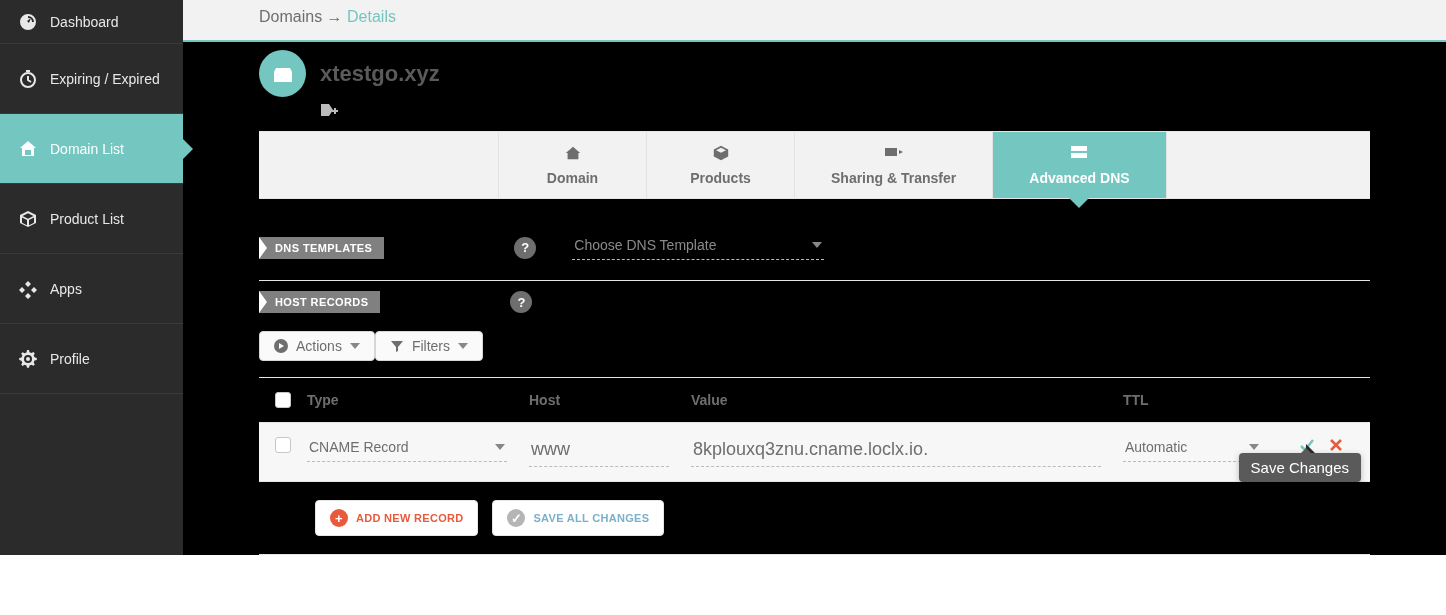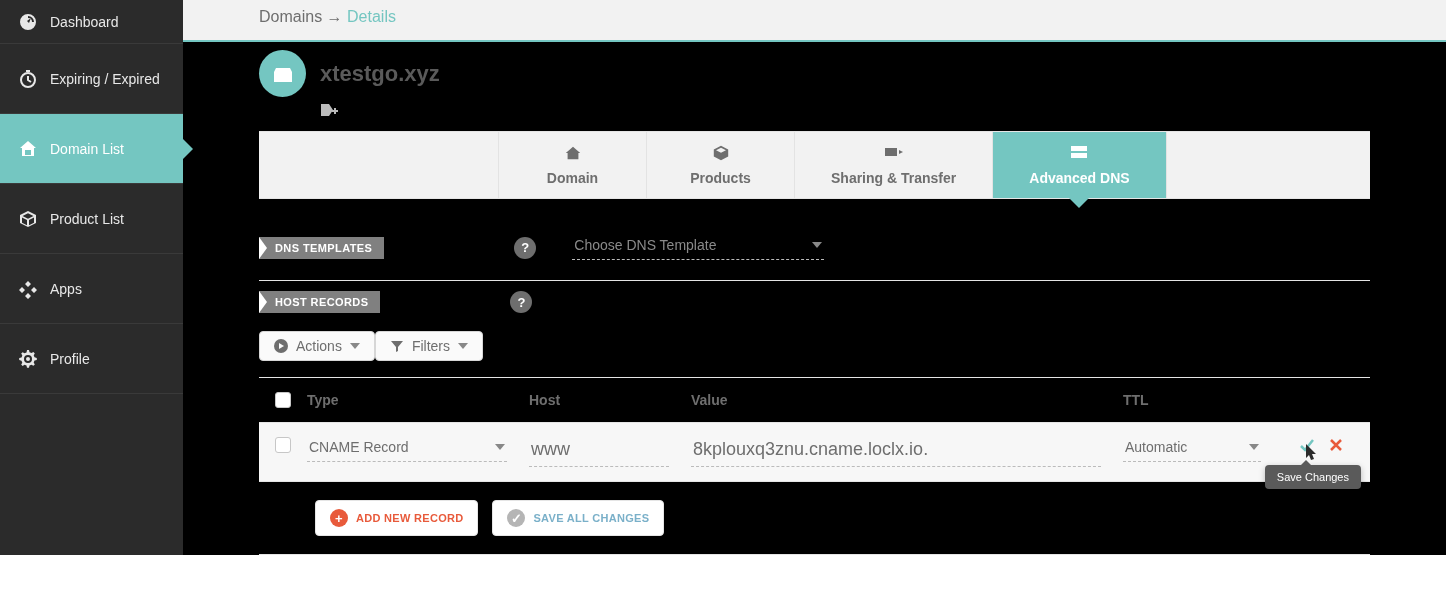--- a/index.html
+++ b/index.html
@@ -46,21 +46,21 @@
 .cell-input { border: none; border-bottom: 1px dashed #bbb; background: transparent; padding: 2px 2px 6px 2px; color: #6e6e6e; font-size: 18px; margin-right: 22px; outline: none; font-family: inherit; }
 .chk { width: 16px; height: 16px; border: 1px solid #c7c7c7; border-radius: 3px; background: #fff; cursor: pointer; }
 .caret { width: 0; height: 0; border-left: 5px solid transparent; border-right: 5px solid transparent; border-top: 6px solid #888; }
 .footer-actions { display: flex; gap: 14px; padding: 18px 0 18px 56px; border-bottom: 1px solid #e5e5e5; }
 .linkbtn { display: flex; align-items: center; gap: 8px; border: 1px solid #e5e5e5; background: #fff; padding: 8px 14px; border-radius: 4px; font-weight: 700; font-size: 11px; letter-spacing: 0.3px; cursor: pointer; color: #e85a3b; }
 .linkbtn.secondary { color: #7ab0c9; }
 .linkbtn .circle { width: 18px; height: 18px; border-radius: 50%; display: flex; align-items: center; justify-content: center; font-size: 13px; color: #fff; line-height: 1; font-weight: 700; }
 .linkbtn .circle.red { background: #e85a3b; }
 .linkbtn .circle.grey { background: #b5b5b5; }
 .save-icon { cursor: pointer; position: relative; }
-.tooltip { position: absolute; top: 28px; right: -46px; background: #5a5a5a; color: #fff; padding: 6px 12px; border-radius: 4px; font-size: 11px; white-space: nowrap; box-shadow: 0 2px 6px rgba(0,0,0,0.25); }
+.tooltip { position: absolute; top: 16px; right: -46px; background: #5a5a5a; color: #fff; padding: 6px 12px; border-radius: 4px; font-size: 15px; white-space: nowrap; box-shadow: 0 2px 6px rgba(0,0,0,0.25); }
 .tooltip::before { content: ""; position: absolute; top: -5px; right: 50px; border-left: 5px solid transparent; border-right: 5px solid transparent; border-bottom: 5px solid #5a5a5a; }
 .cursor-icon { position: absolute; top: 6px; left: 6px; }
 svg { display: block; }
 </style>
 </head>
 <body>
 
 <div class="layout">
   <div class="sidebar">
     <div class="sidebar-item first">

